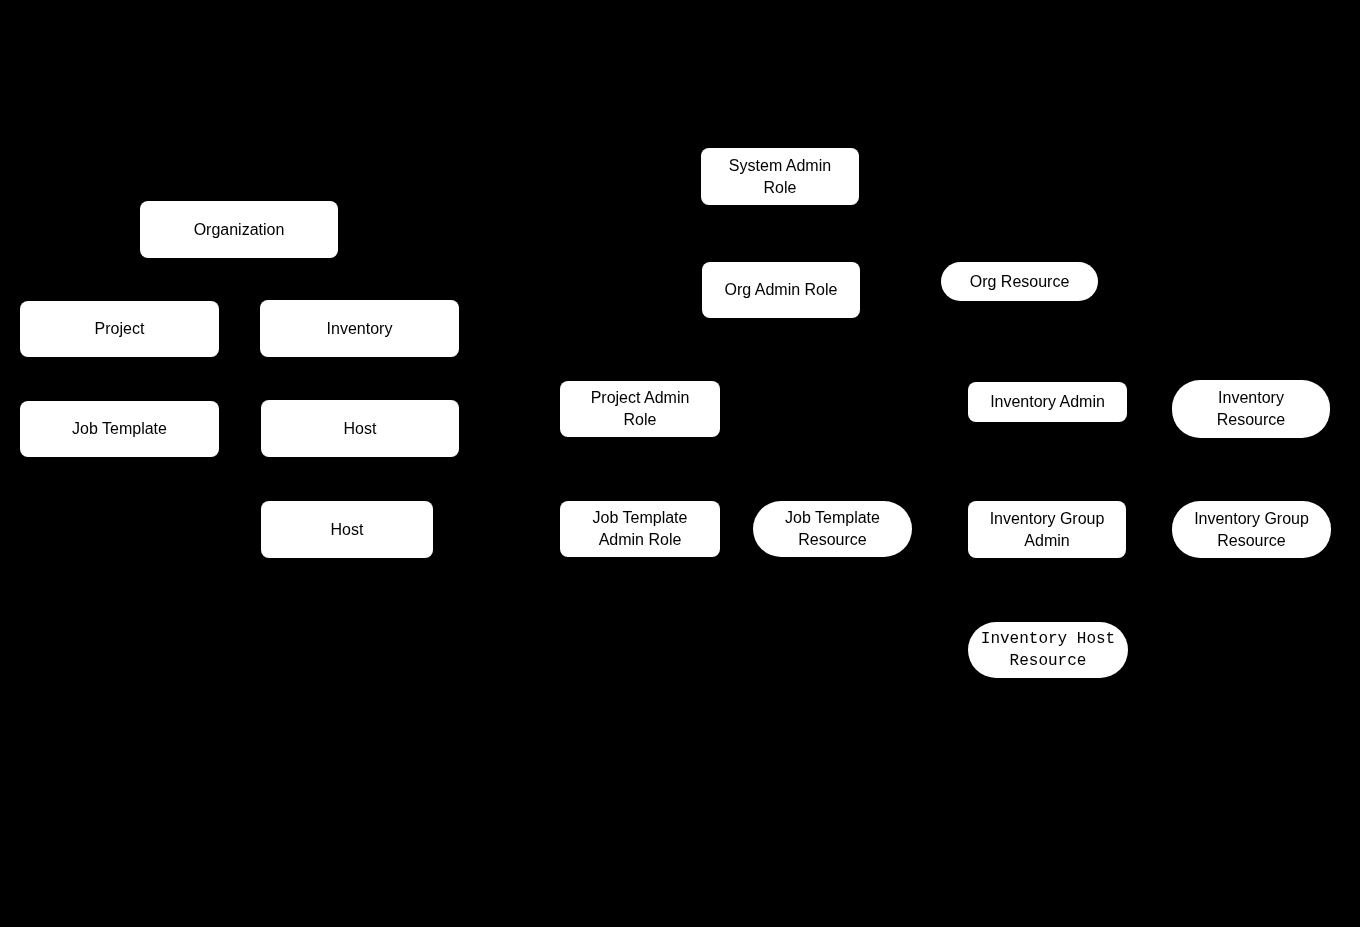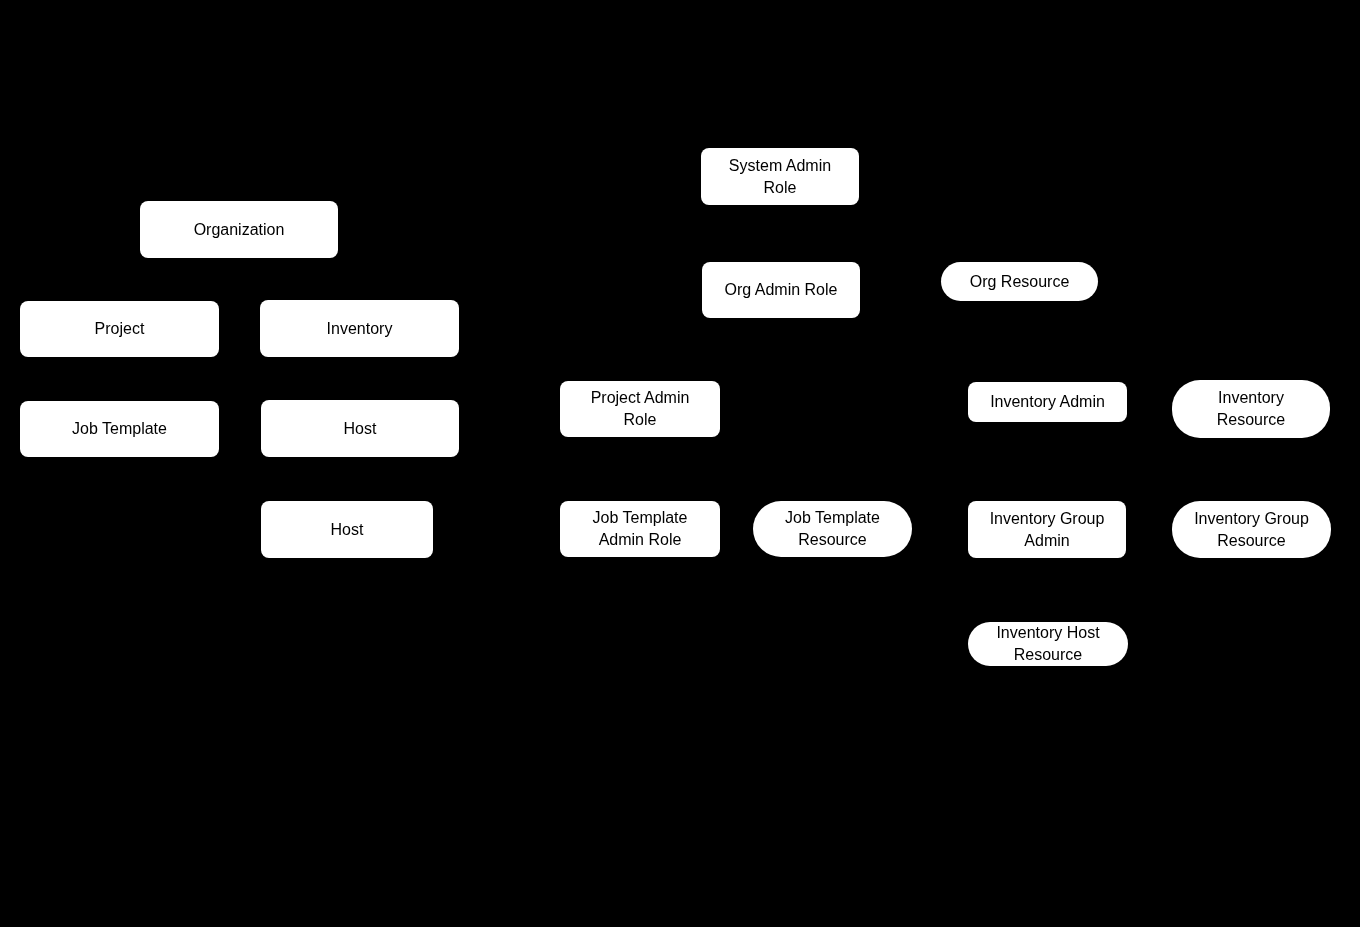--- a/index.html
+++ b/index.html
@@ -55,15 +55,15 @@
     <div class="node stadium" style="left: 1172px; top: 380px; width: 158px; height: 58px;">Inventory
 Resource</div>
     <div class="node rect" style="left: 560px; top: 501px; width: 160px; height: 56px;">Job Template
 Admin Role</div>
     <div class="node stadium" style="left: 753px; top: 501px; width: 159px; height: 56px;">Job Template
 Resource</div>
     <div class="node rect" style="left: 968px; top: 501px; width: 158px; height: 57px;">Inventory Group
 Admin</div>
     <div class="node stadium" style="left: 1172px; top: 501px; width: 159px; height: 57px;">Inventory Group
 Resource</div>
-    <div class="node stadium" style="left: 968px; top: 622px; width: 160px; height: 44px;">Inventory Host
+    <div class="node stadium" style="left: 968px; top: 622px; width: 160px; height: 56px; font-family: Liberation Mono, monospace;">Inventory Host
 Resource</div>
   </div>
 
 </body></html>

